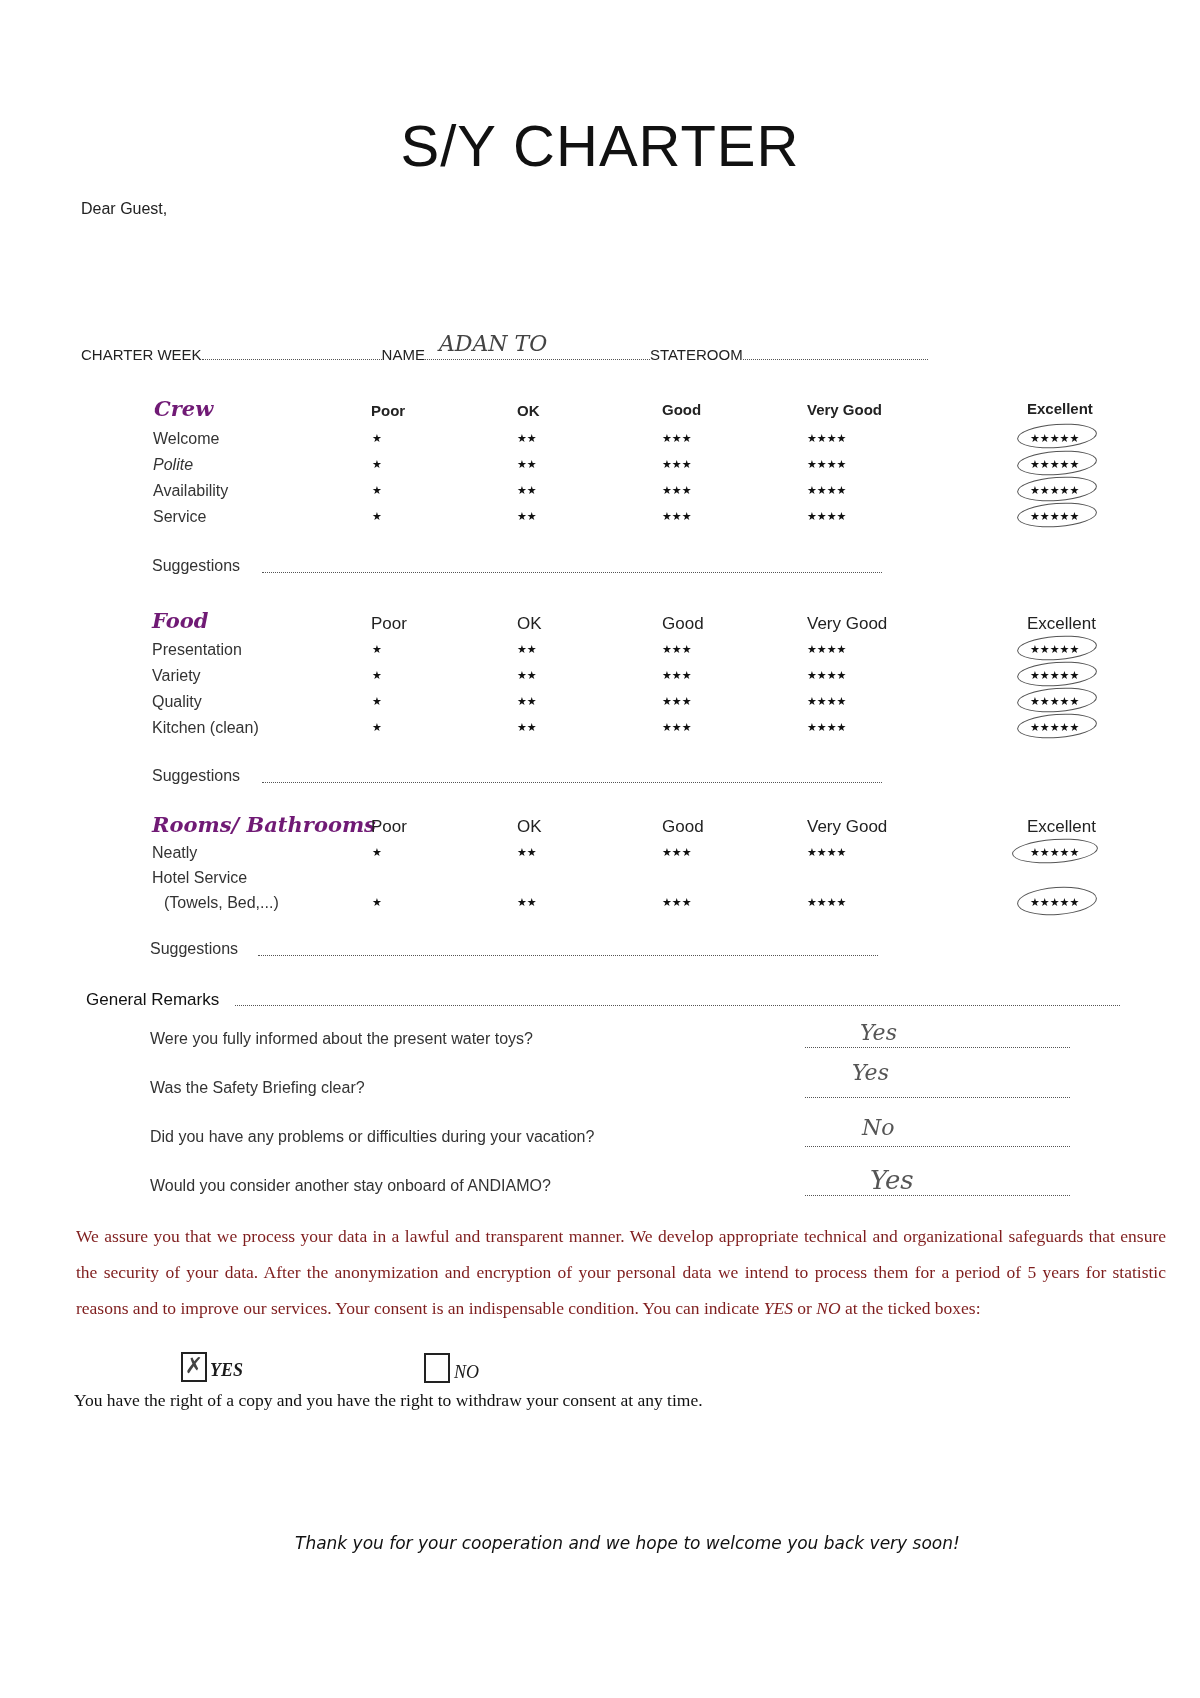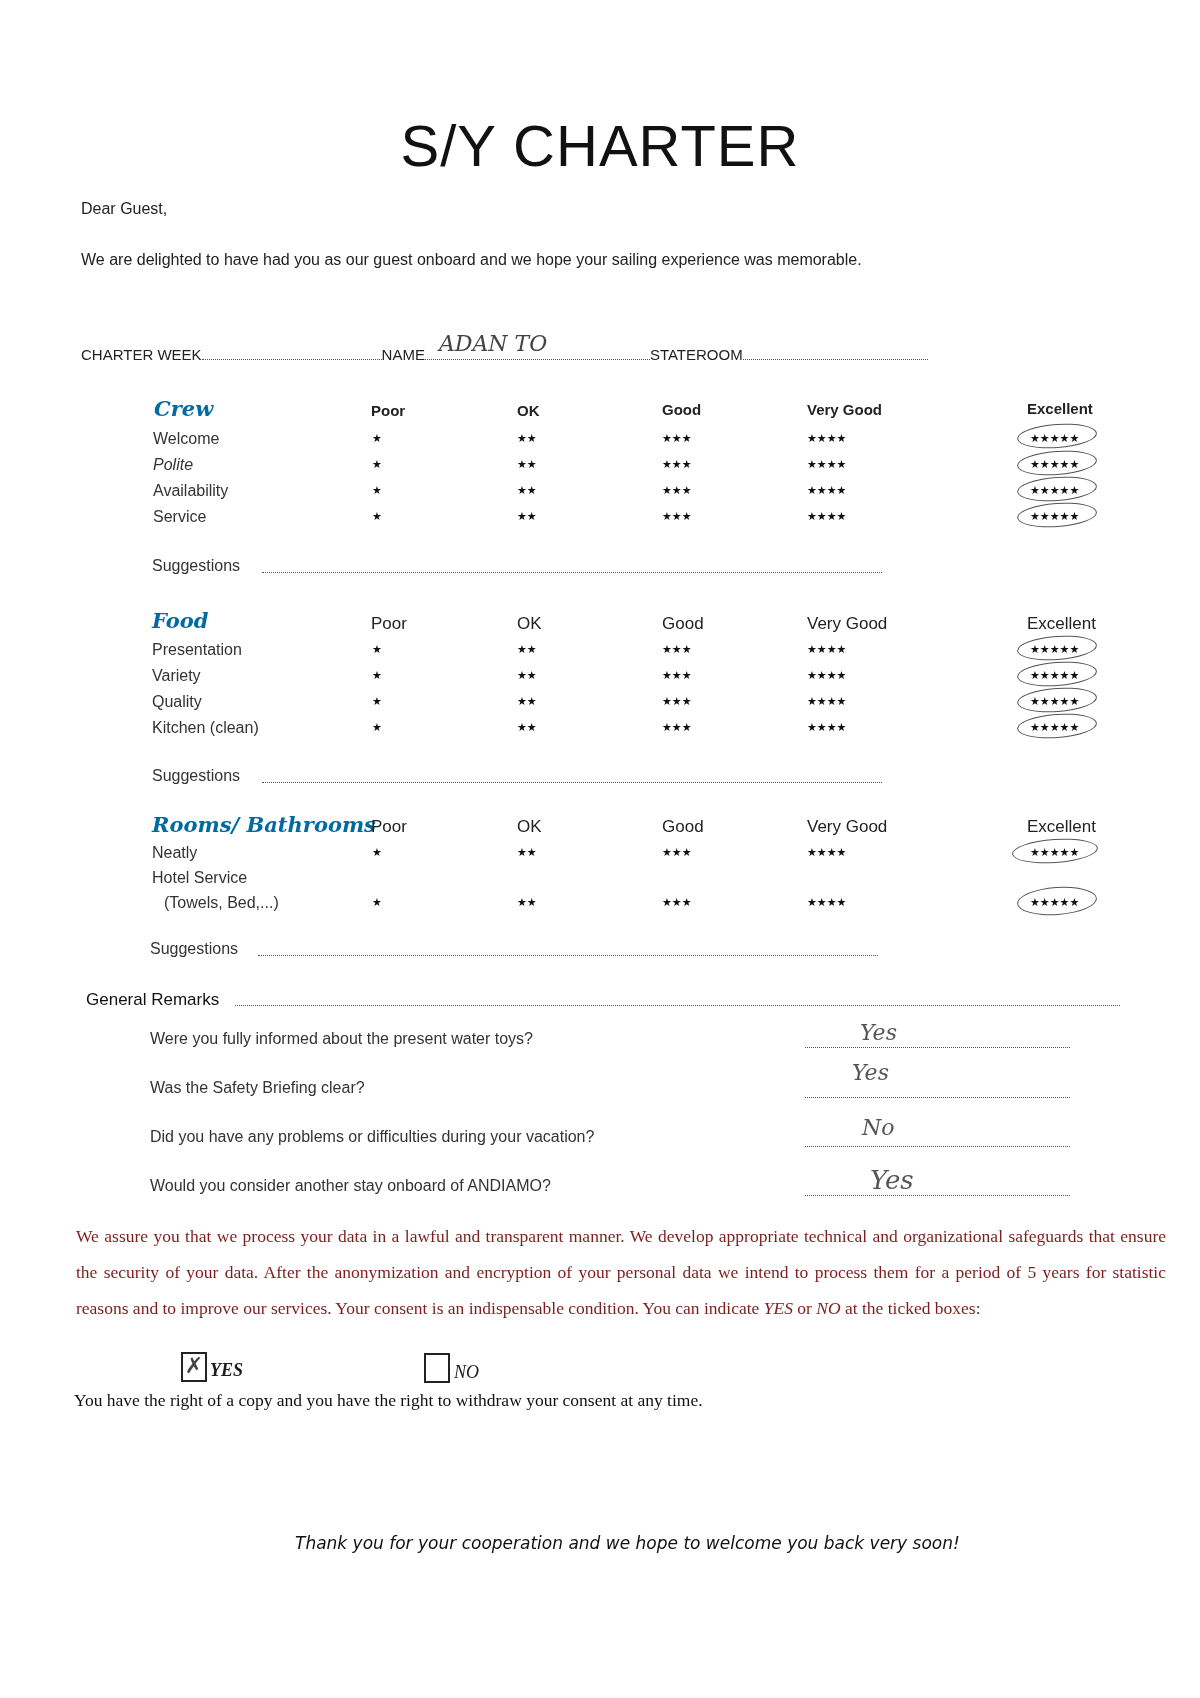--- a/index.html
+++ b/index.html
@@ -7,21 +7,21 @@
          font-family: "DejaVu Sans", sans-serif; color: #1a1a1a; }
   .abs { position: absolute; }
   .title { left: 0; width: 1200px; top: 112px; text-align: center; font-size: 58px;
            font-family: "Liberation Sans", sans-serif; font-weight: normal; letter-spacing: 1px; color: #111; }
   .light { font-family: "Liberation Sans", sans-serif; color: #222; }
   .greet { left: 81px; top: 200px; font-size: 16px; }
   .intro { left: 81px; top: 248px; font-size: 16px; line-height: 23px; }
   .fields { left: 81px; top: 346px; font-size: 15px; white-space: nowrap; }
   .dots { display: inline-block; border-bottom: 1px dotted #555; vertical-align: baseline; height: 2px; }
   .hand { font-family: "DejaVu Serif", serif; font-style: italic; color: #444; }
-  .sec-head { font-family: "DejaVu Serif", serif; font-style: italic; font-weight: bold; font-size: 21px; color: #0369a1; text-align: center; }
+  .sec-head { font-family: "DejaVu Serif", serif; font-style: italic; font-weight: bold; font-size: 21px; color: #701a75; text-align: center; }
   .col { position: absolute; font-size: 16px; }
   .bold { font-weight: bold; font-size: 15px; }
   .stars { position: absolute; font-size: 11px; letter-spacing: 0px; color: #111; }
   .circle { position: absolute; border: 1.6px solid #555; border-radius: 50%; width: 78px; height: 22px;
             transform: rotate(-4deg); }
   .rowlabel { position: absolute; font-size: 16px; font-family: "Liberation Sans", sans-serif; color: #333; }
   .sugg { position: absolute; font-size: 16px; font-family: "Liberation Sans", sans-serif; color: #333; }
   .q { position: absolute; font-size: 16px; font-family: "Liberation Sans", sans-serif; color: #333; }
   .ans-line { position: absolute; border-bottom: 1px dotted #555; width: 265px; }
   .ans { position: absolute; font-family: "DejaVu Serif", serif; font-style: italic; font-size: 22px; color: #555; }
@@ -33,21 +33,20 @@
   .rights { left: 74px; top: 1390px; font-family: "Liberation Serif", serif; font-size: 17.5px; color: #111; }
   .thanks { left: 295px; top: 1533px; font-family: "DejaVu Sans", sans-serif; font-style: italic; font-size: 17px; color: #111; }
 </style>
 </head>
 <body>
 
 <div class="abs title">S/Y CHARTER</div>
 
 <div class="abs light greet">Dear Guest,</div>
 <div class="abs light intro">
-  <div>We are delighted to have had you as our guest onboard and we hope your sailing experience was memorable.</div>
 </div>
 
 <div class="abs light fields">
   <span>CHARTER WEEK</span><span class="dots" style="width:180px"></span><span>NAME</span><span class="dots" style="width:225px;position:relative"><span class="hand" style="position:absolute;left:14px;top:-26px;font-size:22px;">ADAN TO</span></span><span>STATEROOM</span><span class="dots" style="width:185px"></span>
 </div>
 
 <div>
   <div class="abs sec-head" style="left:154px;top:396px;">Crew</div>
   <div class="col bold light" style="left:371px;top:402px;">Poor</div>
   <div class="col bold light" style="left:517px;top:402px;">OK</div>

